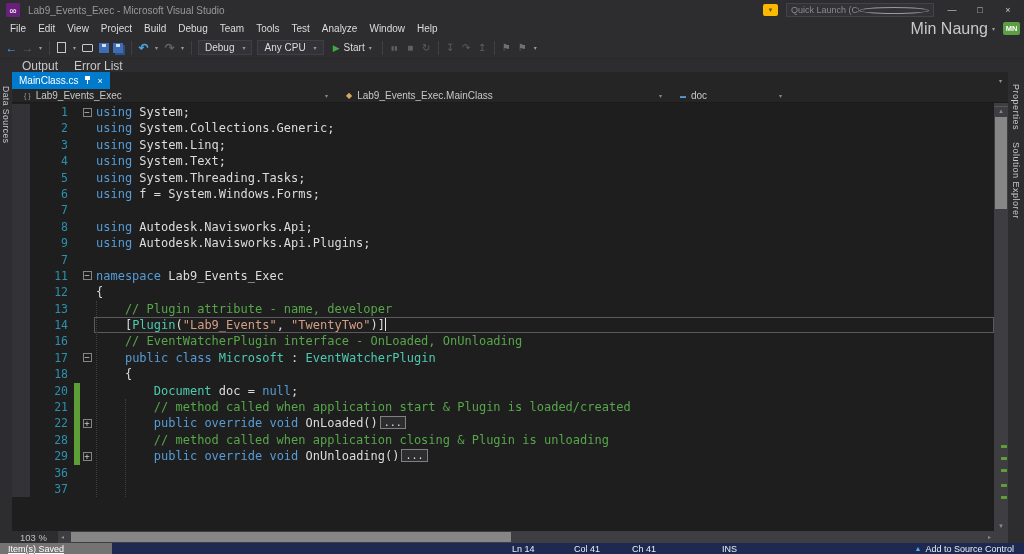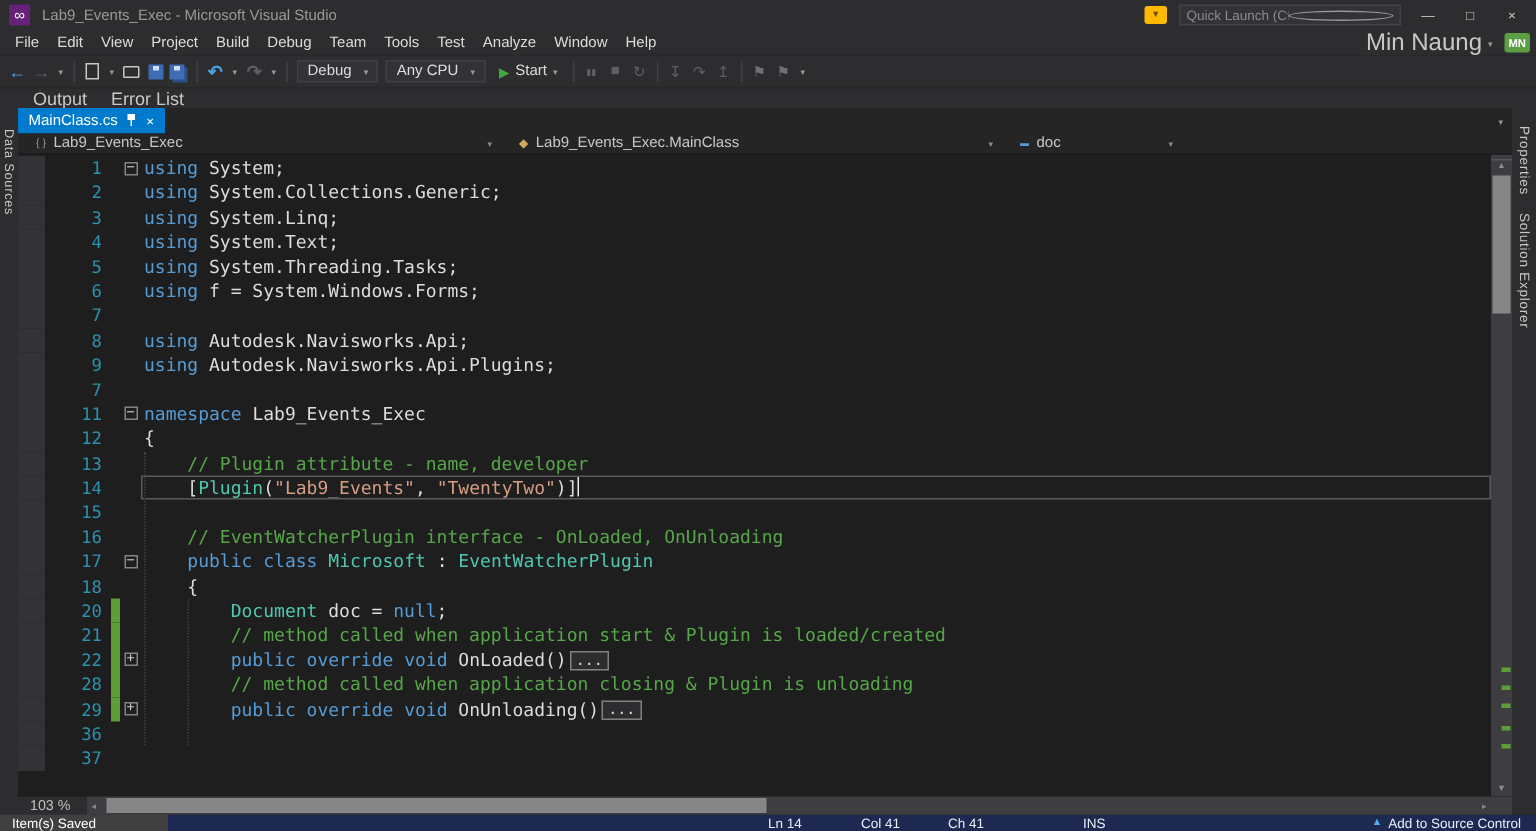--- a/index.html
+++ b/index.html
@@ -121,22 +121,22 @@
   .zoomlbl { width:46px; padding-left:8px; font-size:9.5px; color:#c0c0c0; flex:none; }
   .htrack { flex:1; height:12px; background:#3e3e42; position:relative; }
   .hs-l, .hs-r { position:absolute; top:2px; font-size:6px; color:#8a8a8e; }
   .hs-l { left:3px; } .hs-r { right:3px; }
   .hthumb { position:absolute; left:13px; top:1px; bottom:1px; width:47%; background:#868686; }
   .hcorner { width:14px; height:12px; background:#3e3e42; flex:none; }
 
   
   .statusbar { height:11px; background:#1e2952; display:flex; align-items:center;
     font-size:9px; color:#e8eef7; }
-  .sb-msg { width:112px; height:11px; background:#404040; display:flex; align-items:center;
-    padding:4px 8px; color:#fff; flex:none; }
+  .sb-msg { width:112px; height:11px; background:#737373; display:flex; align-items:center;
+    padding:4px 8px; color:#fff; flex:none;text-decoration:underline; }
   .sb-f { white-space:nowrap; }
   .sb-f.f0 { margin-left:400px; width:62px; }
   .sb-f.f1 { width:58px; } .sb-f.f2 { width:90px; } .sb-f.f3 { width:60px; }
   .sb-spacer { flex:1; }
   .sb-src { display:flex; align-items:center; gap:4px; padding-right:10px; }
   .sb-src .arrow { color:#55aef0; font-size:7px; }
 </style>
 </head>
 <body>
 
@@ -366,27 +366,20 @@
           </div>
           <div class="row cur">
             <div class="m-ind"></div>
             <div class="m-num">14</div>
             <div class="m-chg"></div>
             <div class="m-fold"></div>
             <div class="m-code"><span class="tok-p">    [</span><span class="tok-t">Plugin</span><span class="tok-p">(</span><span class="tok-s">"Lab9_Events"</span><span class="tok-p">, </span><span class="tok-s">"TwentyTwo"</span><span class="tok-p">)]</span><span class="caret-i"></span></div>
           </div>
           <div class="row">
             <div class="m-ind"></div>
-            <div class="m-num">15</div>
-            <div class="m-chg"></div>
-            <div class="m-fold"></div>
-            <div class="m-code"></div>
-          </div>
-          <div class="row">
-            <div class="m-ind"></div>
             <div class="m-num">16</div>
             <div class="m-chg"></div>
             <div class="m-fold"></div>
             <div class="m-code"><span class="tok-c">    // EventWatcherPlugin interface - OnLoaded, OnUnloading</span></div>
           </div>
           <div class="row">
             <div class="m-ind"></div>
             <div class="m-num">17</div>
             <div class="m-chg"></div>
             <div class="m-fold">

